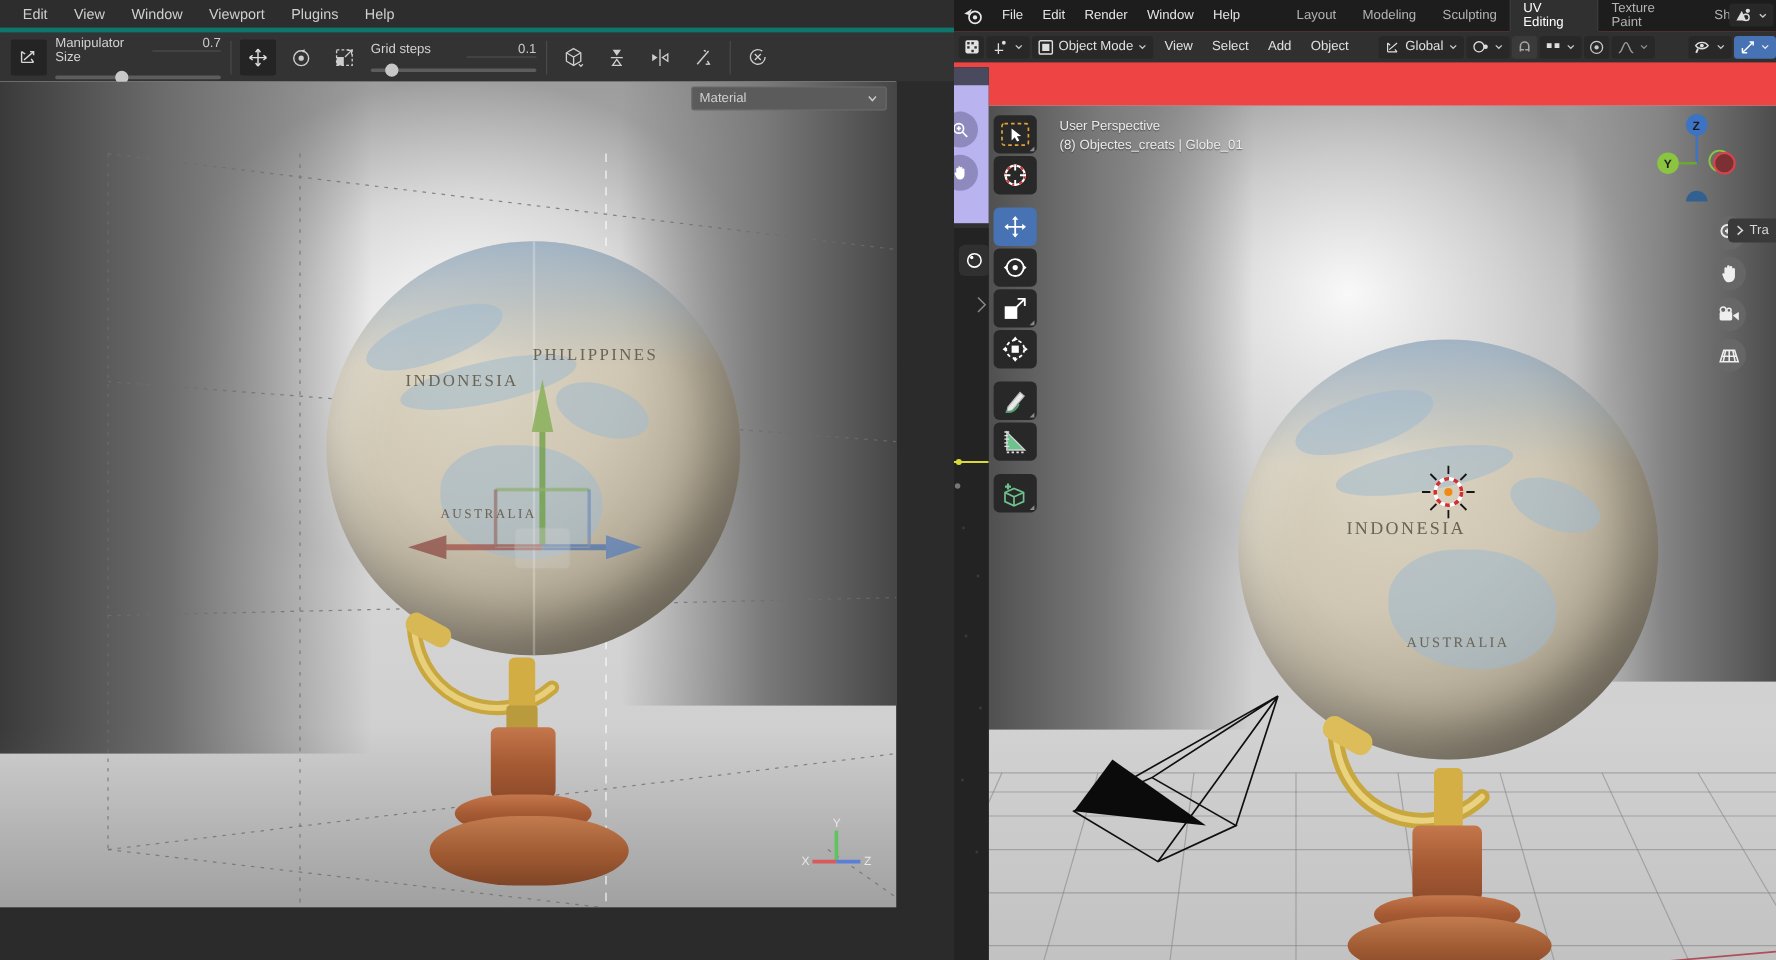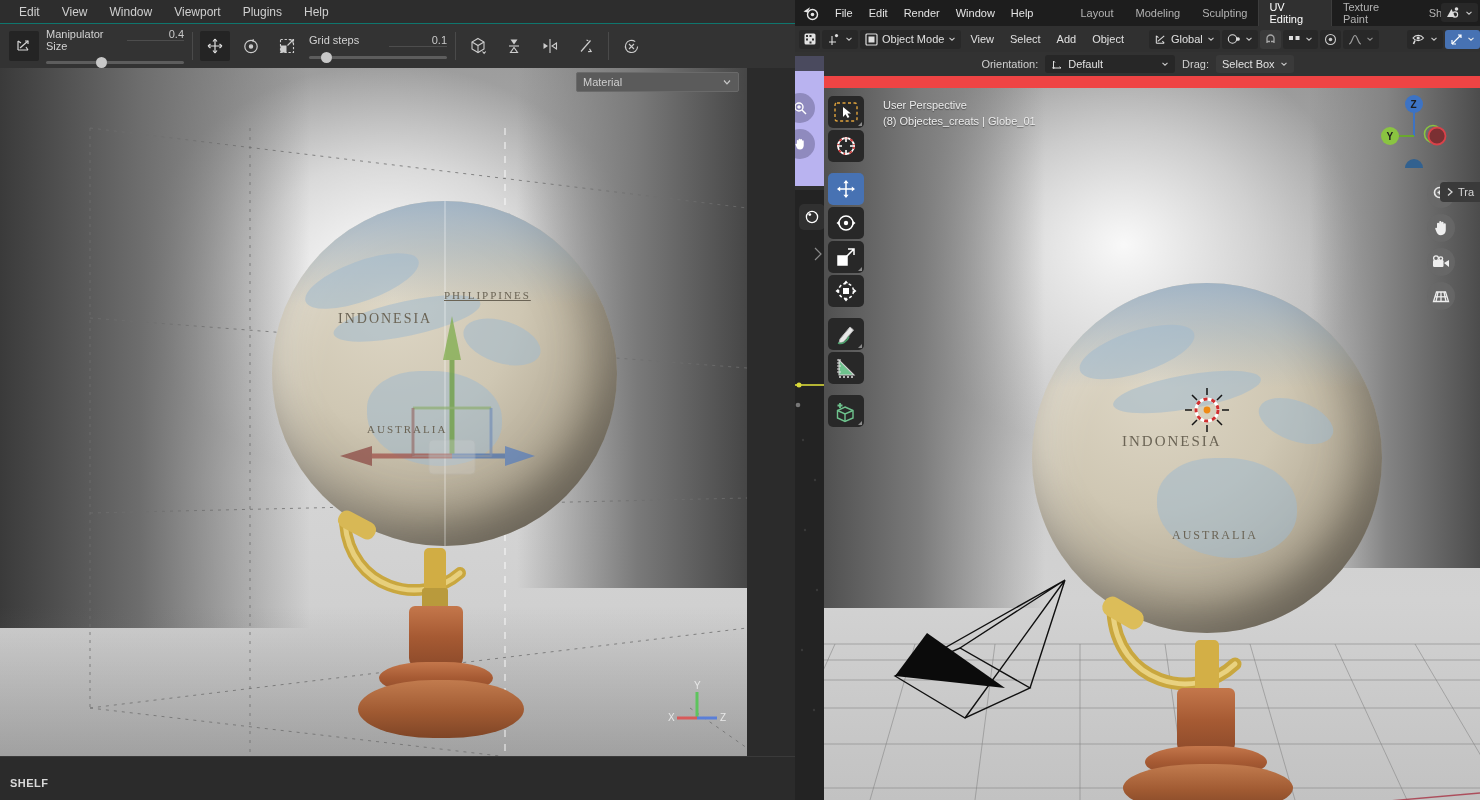--- a/index.html
+++ b/index.html
@@ -10,21 +10,21 @@
     -webkit-font-smoothing:antialiased;
   }
   #root { position:relative; width:1480px; height:800px; }
 
   
   #left-app { position:absolute; left:0; top:0; width:795px; height:800px; background:#2b2b2b; overflow:hidden; }
 
   .menubar { height:23px; background:#2d2d2d; display:flex; align-items:center; padding-left:8px; }
   .menubar .mi { font-size:12px; color:#cfcfcf; padding:3px 11px; border-radius:2px; cursor:default; }
 
-  .toolbar { height:45px; background:#333333; display:flex; align-items:center; border-top:1px solid #0f766e; }
+  .toolbar { height:45px; background:#333333; display:flex; align-items:center; border-top:4px solid #0f766e; }
   .tb-btn { width:30px; height:30px; margin:0 3px; display:flex; align-items:center; justify-content:center; border-radius:2px; }
   .tb-btn.dark { background:#242424; }
   .tb-sep { width:1px; height:28px; background:#4a4a4a; margin:0 4px; }
 
   .slider-widget { width:146px; padding:0 4px; }
   .slider-top { display:flex; align-items:baseline; justify-content:space-between; }
   .slider-top .lab { font-size:11px; color:#d2d2d2; }
   .slider-top .val { font-size:11px; color:#c9c9c9; width:58px; text-align:right; border-bottom:1px solid #4d4d4d; }
   .slider-track { position:relative; height:3px; background:#5d5d5d; margin-top:9px; border-radius:2px; }
   .slider-knob { position:absolute; top:-4px; width:11px; height:11px; border-radius:50%; background:#c8c8c8; }
@@ -134,21 +134,21 @@
           <path d="M3 13 L3 4 M3 4 L6 6"></path>
             <path d="M3 13 L13 13 M13 13 L11 10"></path>
           <path d="M5 11 L13 4"></path>
             <path d="M10 4 L13 4 L13 7"></path>
         </svg>
       </div>
 
       <div class="slider-widget">
         <div class="slider-top">
           <span class="lab">Manipulator Size</span>
-          <span class="val">0.4</span>
+          <span class="val">0.7</span>
         </div>
         <div class="slider-track">
           <div class="slider-knob" style="left:36%"></div>
         </div>
       </div>
 
       <div class="tb-sep"></div>
 
       <div class="tb-btn dark">
         <svg width="18" height="18" viewBox="0 0 18 18" stroke="#e0e0e0" stroke-width="1.2" fill="none">
@@ -243,21 +243,21 @@
       </svg>
 
       <div class="globe-wrap" style="left:272px; top:133px; width:345px; height:345px;">
         <div class="globe" style="width:345px; height:345px;">
           <div class="sky"></div>
           <div class="land" style="left:30px; top:60px; width:120px; height:40px; transform:rotate(-20deg);"></div>
           <div class="land" style="left:60px; top:100px; width:150px; height:35px; transform:rotate(-12deg);"></div>
           <div class="land" style="left:95px; top:170px; width:135px; height:95px; border-radius:42% 55% 48% 60%;"></div>
           <div class="land" style="left:190px; top:120px; width:80px; height:42px; transform:rotate(18deg);"></div>
           <div class="seam" style="left:172px;"></div>
-          <div class="label" style="left:172px; top:88px; font-size:11px;text-decoration:underline;">PHILIPPINES</div>
+          <div class="label" style="left:172px; top:88px; font-size:14px;">PHILIPPINES</div>
           <div class="label" style="left:66px; top:110px; font-size:14px;">INDONESIA</div>
           <div class="label" style="left:95px; top:222px; font-size:11px;">AUSTRALIA</div>
         </div>
       </div>
 
       <svg width="747" height="688" style="position:absolute;left:0;top:0">
         <path d="M345 455 C 350 520, 420 540, 460 505" stroke="#c9a73f" stroke-width="12" fill="none" stroke-linecap="round"></path>
         <path d="M345 455 C 350 520, 420 540, 460 505" stroke="#e7cf7c" stroke-width="5" fill="none" stroke-linecap="round"></path>
         <rect x="337" y="448" width="40" height="18" rx="8" fill="#d8b855" transform="rotate(28 357 457)"></rect>
         <rect x="424" y="480" width="22" height="48" rx="5" fill="#d1ad44"></rect>
@@ -296,23 +296,20 @@
       <div class="mat-dd">
         <span>Material</span>
         <svg width="10" height="10" viewBox="0 0 10 10">
           <path d="M2 3.5 L5 6.8 L8 3.5" stroke="#c9c9c9" stroke-width="1.2" fill="none"></path>
         </svg>
       </div>
     </div>
 
     <div id="vp-left-rest"></div>
 
-    <div id="shelfbar">
-      <div class="shelf-label">SHELF</div>
-    </div>
   </div>
 
   <div id="right-app">
 
     <div class="bl-topbar">
       <div class="bl-logo">
         <svg width="18" height="16" viewBox="0 0 18 16" fill="none">
           <circle cx="10.5" cy="9.5" r="5" stroke="#e8e8e8" stroke-width="1.4"></circle>
           <circle cx="10.5" cy="9.5" r="1.8" fill="#e8e8e8"></circle>
           <path d="M1.5 6.5 L8 2.2 L5.5 7.5 Z" fill="#e8e8e8"></path>
@@ -449,41 +446,20 @@
         <svg width="13" height="13" viewBox="0 0 13 13" fill="none" stroke="#ffffff" stroke-width="1.2">
           <path d="M2 11 L11 2 M8 2 H11 V5"></path>
             <path d="M2 11 L2 7 M2 11 L6 11"></path>
         </svg>
         <svg width="8" height="8" viewBox="0 0 8 8">
           <path d="M1.5 2.8 L4 5.2 L6.5 2.8" stroke="#e8e8e8" stroke-width="1.1" fill="none"></path>
           </svg>
       </div>
     </div>
 
-    <div class="bl-subheader">
-      <span class="bl-sub-label">Orientation:</span>
-      <div class="bl-sub-field">
-        <svg width="12" height="11" viewBox="0 0 12 11" fill="none" stroke="#dedede" stroke-width="1">
-          <path d="M2.5 9 V2 M2.5 2 L4 3.5 M2.5 9 H10 M10 9 L8.5 7.8"></path>
-            <circle cx="2.5" cy="8.8" r="1.1" fill="#dedede" stroke="none"></circle>
-        </svg>
-        <span>Default</span>
-        <span style="flex:1; min-width:48px"></span>
-        <svg width="8" height="8" viewBox="0 0 8 8">
-          <path d="M1.5 2.8 L4 5.2 L6.5 2.8" stroke="#c8c8c8" stroke-width="1.1" fill="none"></path>
-          </svg>
-      </div>
-      <span class="bl-sub-label">Drag:</span>
-      <div class="bl-sub-field" style="background:#3a3a3a">
-        <span>Select Box</span>
-        <svg width="8" height="8" viewBox="0 0 8 8">
-          <path d="M1.5 2.8 L4 5.2 L6.5 2.8" stroke="#c8c8c8" stroke-width="1.1" fill="none"></path>
-          </svg>
-      </div>
-    </div>
 
     <div id="bl-viewport">
 
       <div style="position:absolute; inset:0;
         background:
           radial-gradient(ellipse 330px 290px at 48% 22%, rgba(255,255,255,.92) 0%, rgba(255,255,255,.45) 40%, rgba(255,255,255,0) 72%),
           linear-gradient(to bottom, #9b9b9b 0%, #b6b6b6 30%, #cfcfcf 56%, #d2d2d2 72%, #c2c2c2 100%);"></div>
       <div style="position:absolute; left:0; top:0; width:250px; height:520px;
         background:linear-gradient(to right, #434343 0%, #7b7b7b 50%, rgba(170,170,170,0) 100%);"></div>
       <div style="position:absolute; right:0; top:0; width:170px; height:480px;

